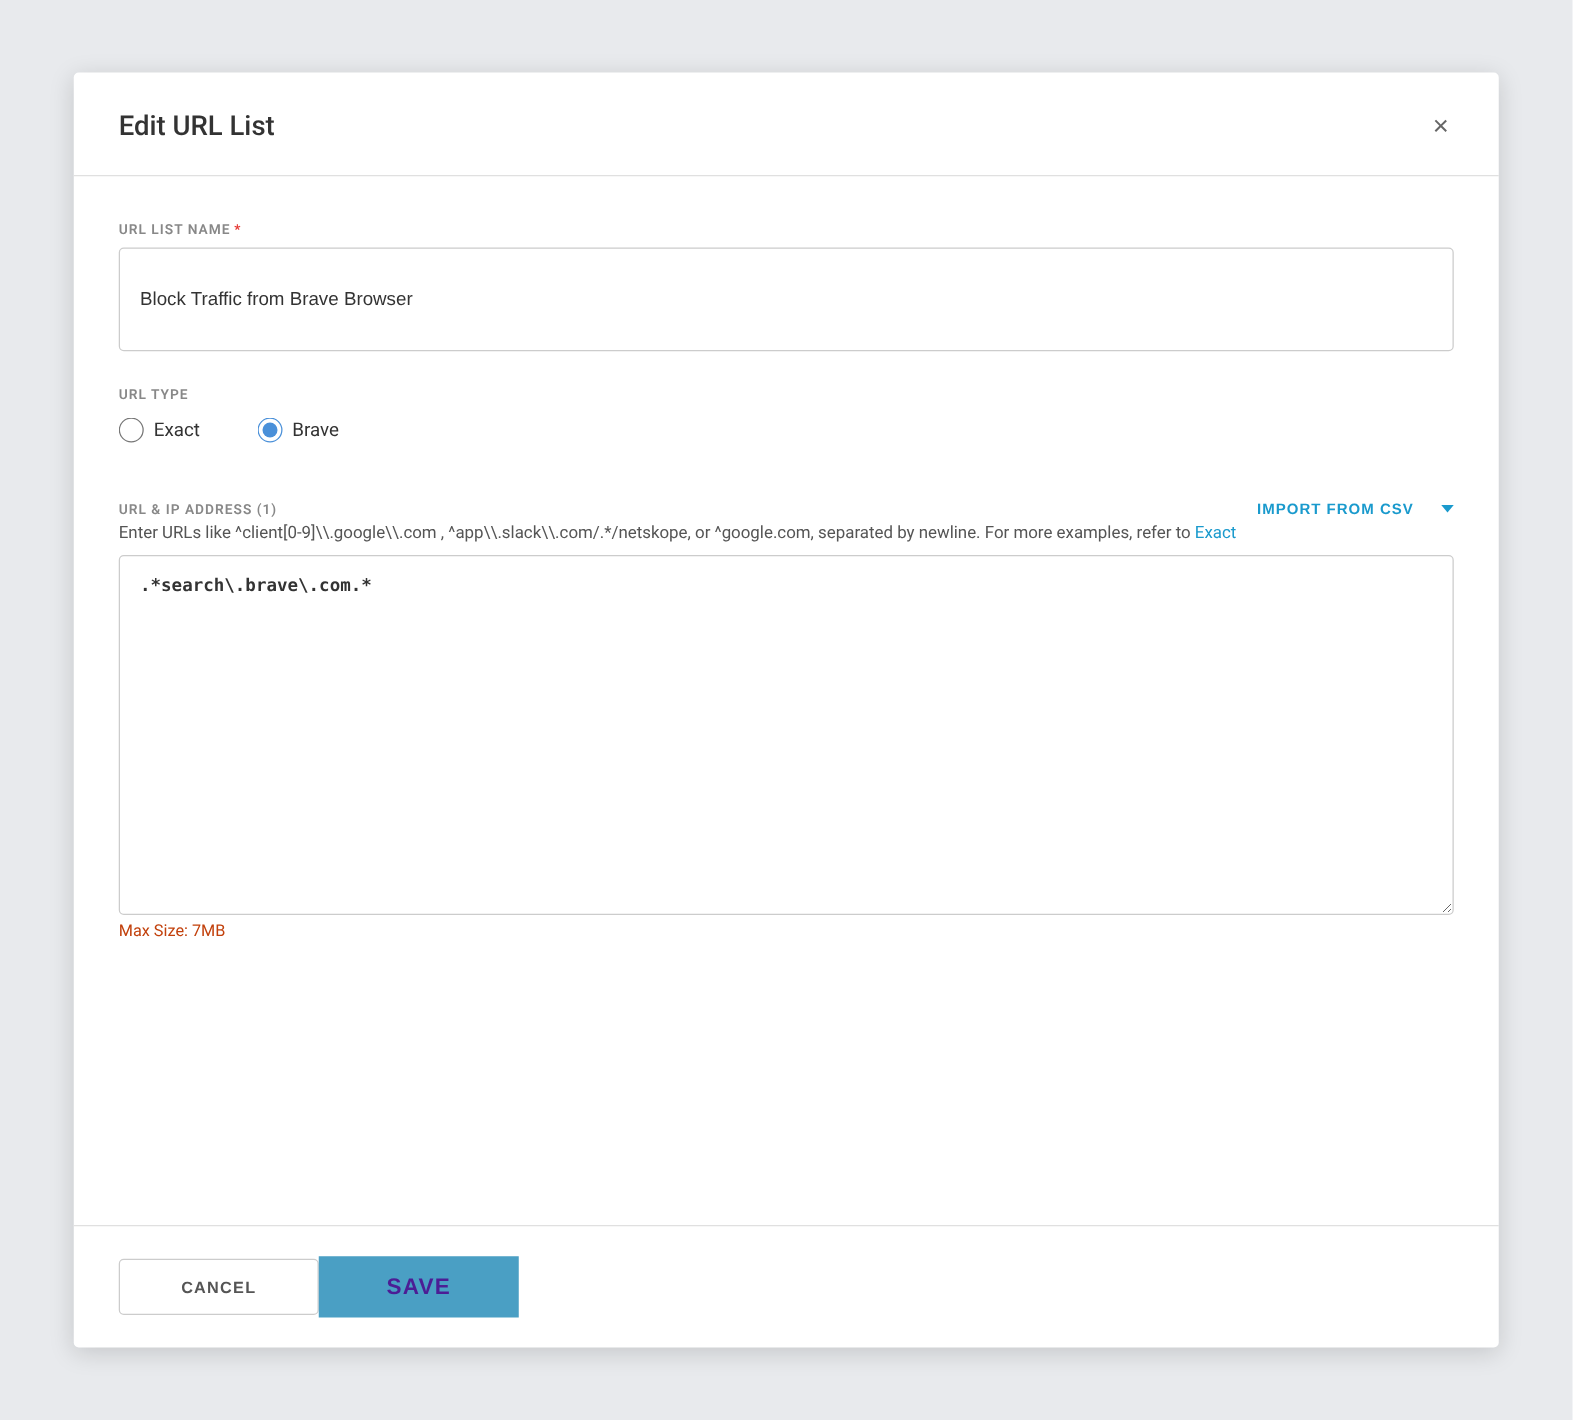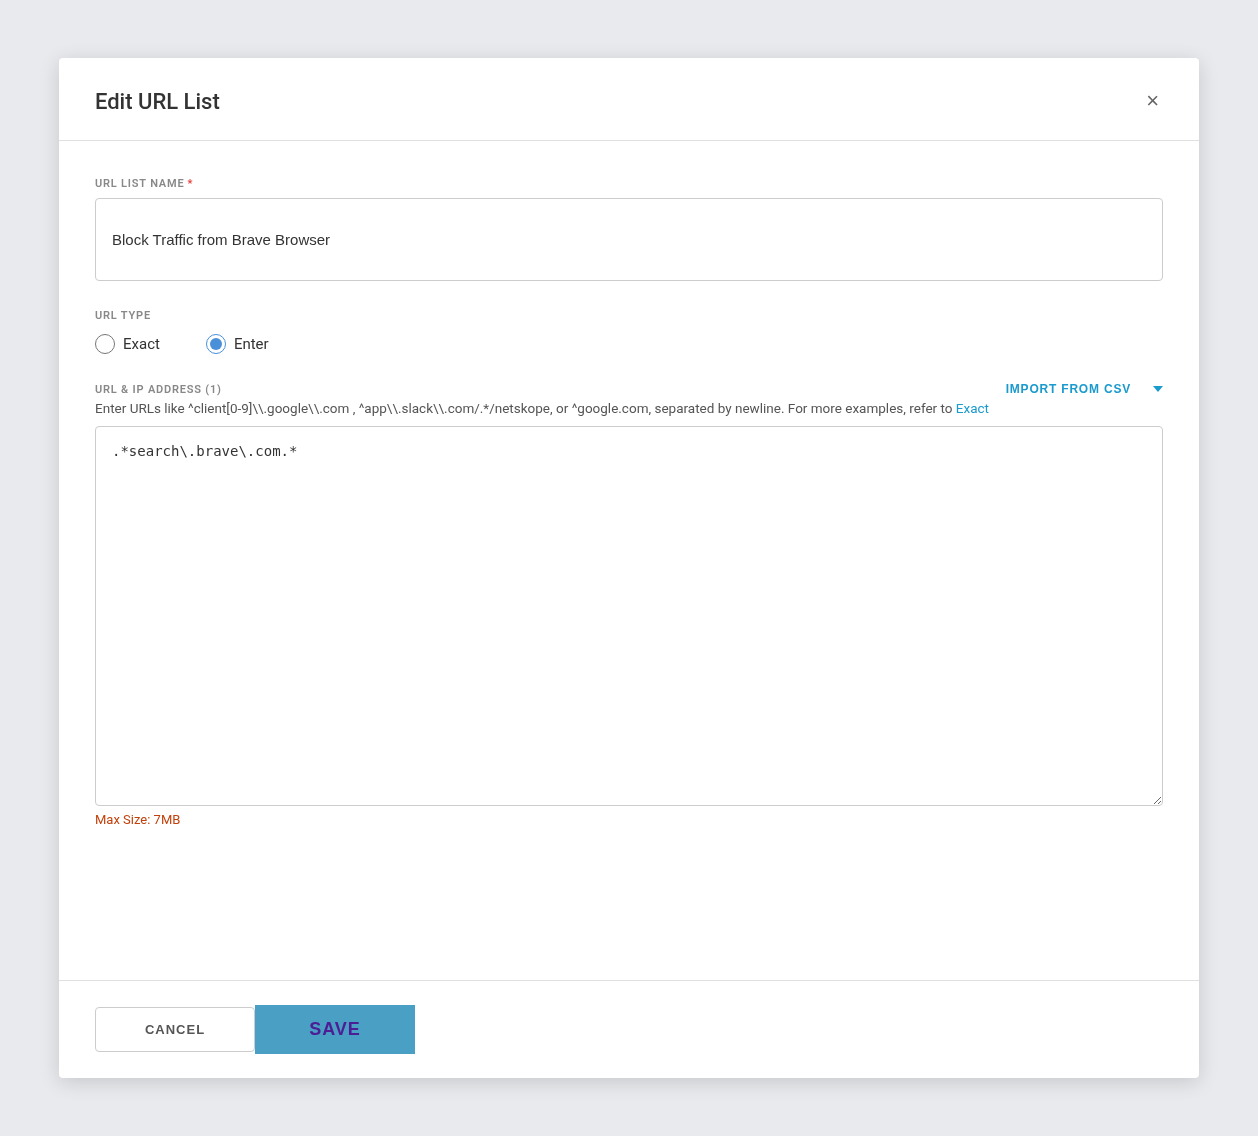--- a/index.html
+++ b/index.html
@@ -156,31 +156,32 @@
       margin-top: 2px;
     }
 
     .help-link {
       color: #1a9acd;
       text-decoration: none;
     }
 
     .url-textarea {
       width: 100%;
-      height: 380px;
+      height: 288px;
       padding: 16px;
       border: 1px solid #cccccc;
       border-radius: 4px;
       font-size: 14px;
       color: #333333;
       resize: vertical;
       outline: none;
       font-family: monospace;
       background: #ffffff;
       margin-top: 8px;
+      font-weight: bold;
     }
 
     .max-size-text {
       font-size: 13px;
       color: #c2410c;
       margin-top: 6px;
     }
 
     .modal-footer {
       display: flex;
@@ -215,20 +216,21 @@
       letter-spacing: 1px;
       text-transform: uppercase;
       cursor: pointer;
       min-width: 160px;
     }
 
     .url-section {
       display: flex;
       flex-direction: column;
       gap: 0;
+      margin-top: 18px;
     }
   </style>
 </head>
 <body>
 
 <div class="modal">
 
   <div class="modal-header">
     <h2 class="modal-title">Edit URL List</h2>
     <button class="close-button">
@@ -247,21 +249,21 @@
 
     <div class="form-group">
       <label class="field-label">URL TYPE</label>
       <div class="radio-group">
         <label class="radio-option">
           <input type="radio" class="radio-input" name="url_type" value="exact" style="">
           <span class="radio-label">Exact</span>
         </label>
         <label class="radio-option">
           <input type="radio" class="radio-input" name="url_type" value="regex" checked="" style="">
-          <span class="radio-label">Enter</span>
+          <span class="radio-label">Brave</span>
         </label>
       </div>
     </div>
 
     <div class="url-section">
       <div class="url-section-header">
         <label class="field-label">URL &amp; IP ADDRESS (1)</label>
         <button class="import-csv-button">
 
           <span>IMPORT FROM CSV</span>

